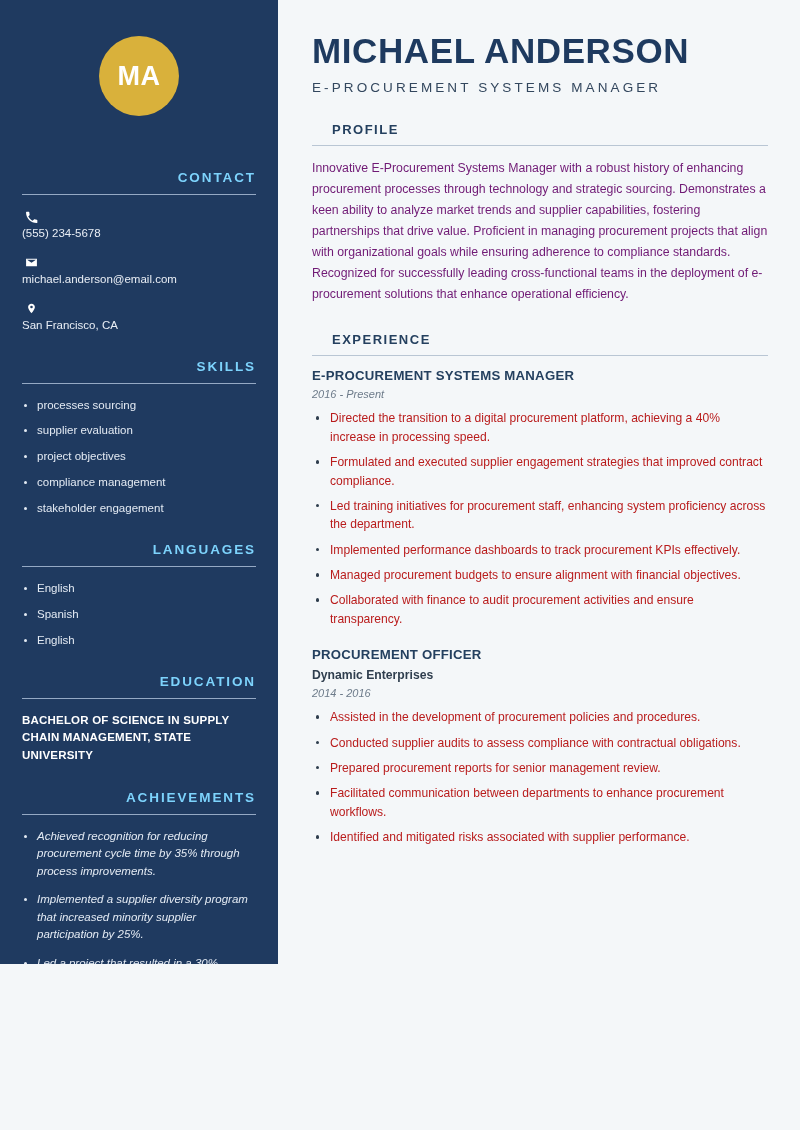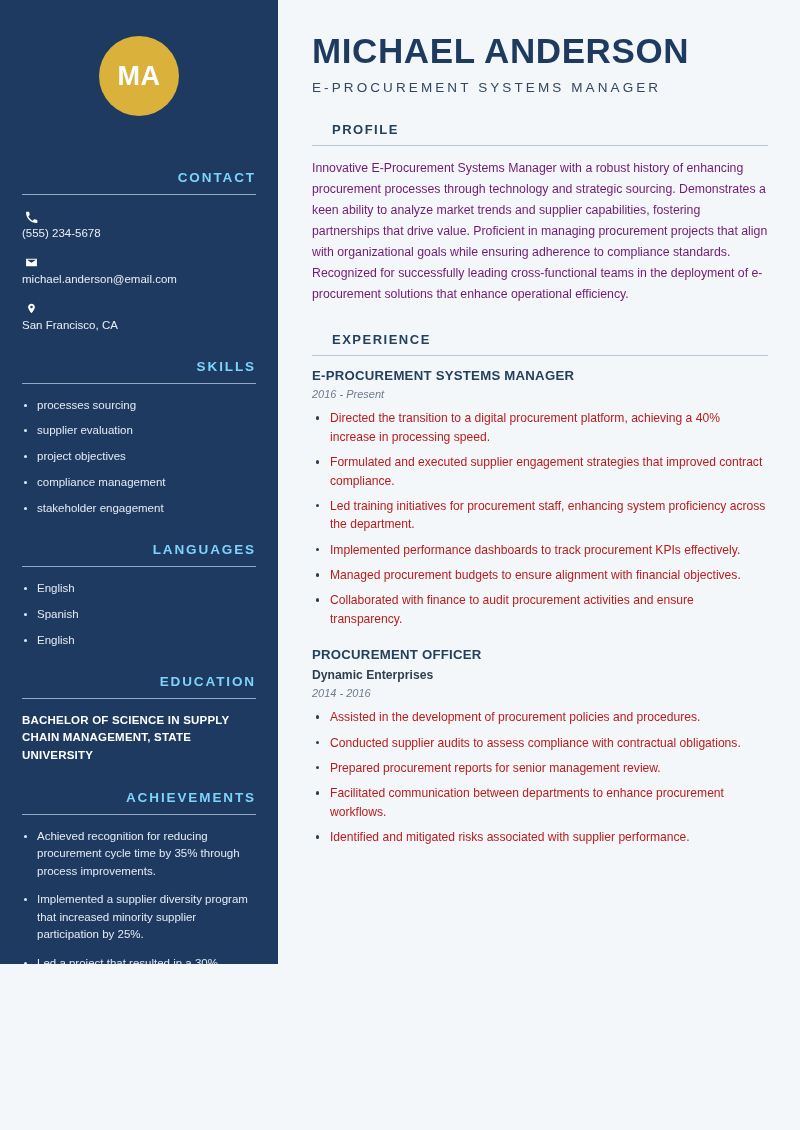--- a/index.html
+++ b/index.html
@@ -103,20 +103,21 @@
     left: 2px;
     top: 7px;
     width: 3px;
     height: 3px;
     border-radius: 50%;
     background: #e3eaf3;
   }
   ul.side-list.achievements li {
     margin-bottom: 11px;
     line-height: 1.52;
+    font-style: italic;
   }
 
   .edu-entry {
     font-size: 11.5px;
     font-weight: bold;
     line-height: 1.5;
     color: #ffffff;
     letter-spacing: 0.2px;
   }
 

